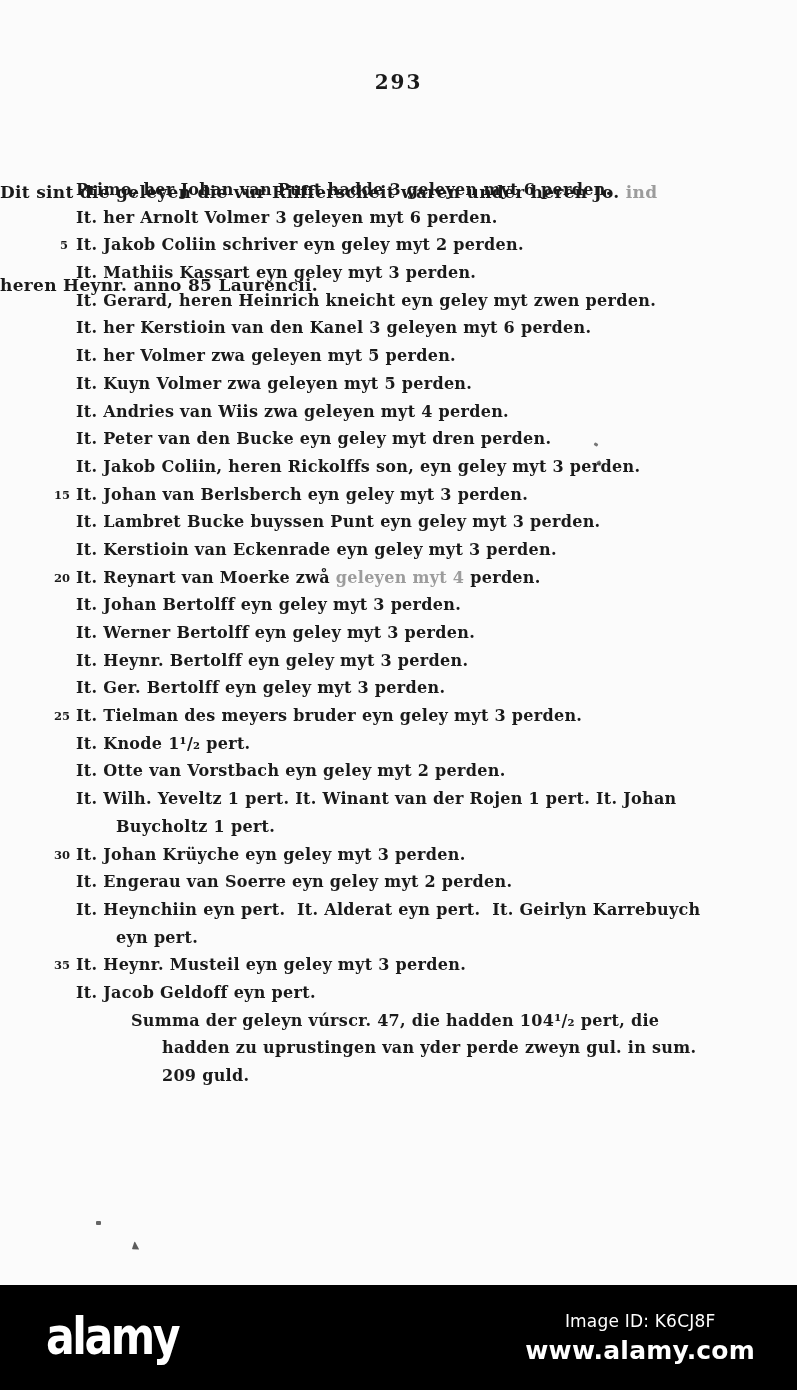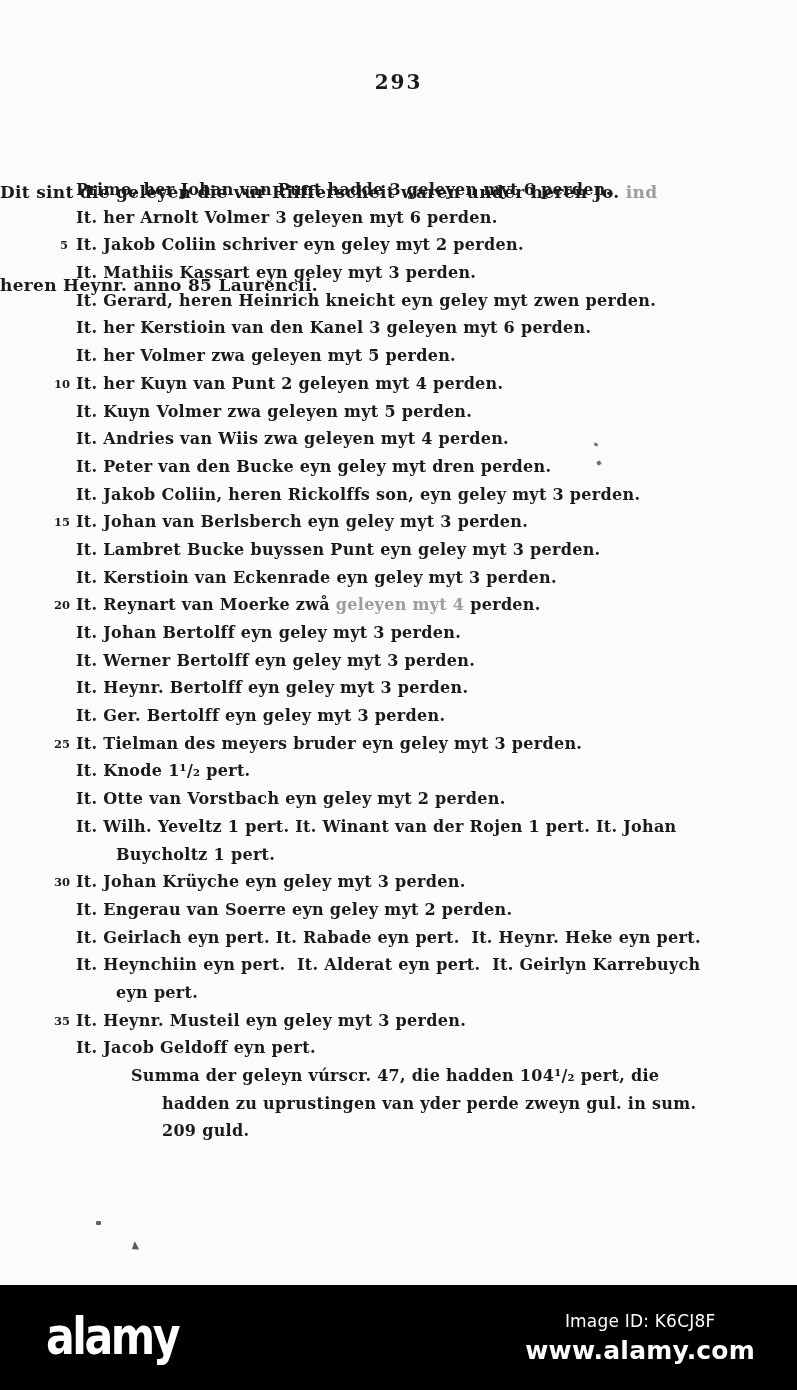--- a/index.html
+++ b/index.html
@@ -70,41 +70,39 @@
     </div>
 
     <div class="textbody" id="lines">
         <div class="row"><span>Primo, her Johan van Punt hadde 3 geleyen myt 6 perden.</span></div>
         <div class="row"><span>It. her Arnolt Volmer 3 geleyen myt 6 perden.</span></div>
         <div class="row"><span class="num">5</span><span>It. Jakob Coliin schriver eyn geley myt 2 perden.</span></div>
         <div class="row"><span>It. Mathiis Kassart eyn geley myt 3 perden.</span></div>
         <div class="row"><span>It. Gerard, heren Heinrich kneicht eyn geley myt zwen perden.</span></div>
         <div class="row"><span>It. her Kerstioin van den Kanel 3 geleyen myt 6 perden.</span></div>
         <div class="row"><span>It. her Volmer zwa geleyen myt 5 perden.</span></div>
-        <div class="row"><span class="num">10</span><span>It. her Kuyn van Punt 2 geleyen myt 4 perden.</span></div>
         <div class="row"><span>It. Kuyn Volmer zwa geleyen myt 5 perden.</span></div>
         <div class="row"><span>It. Andries van Wiis zwa geleyen myt 4 perden.</span></div>
         <div class="row"><span>It. Peter van den Bucke eyn geley myt dren perden.</span></div>
         <div class="row"><span>It. Jakob Coliin, heren Rickolffs son, eyn geley myt 3 perden.</span></div>
         <div class="row"><span class="num">15</span><span>It. Johan van Berlsberch eyn geley myt 3 perden.</span></div>
         <div class="row"><span>It. Lambret Bucke buyssen Punt eyn geley myt 3 perden.</span></div>
         <div class="row"><span>It. Kerstioin van Eckenrade eyn geley myt 3 perden.</span></div>
         <div class="row"><span class="num">20</span><span>It. Reynart van Moerke zwå </span><span class="faded">geleyen myt 4</span><span> perden.</span></div>
         <div class="row"><span>It. Johan Bertolff eyn geley myt 3 perden.</span></div>
         <div class="row"><span>It. Werner Bertolff eyn geley myt 3 perden.</span></div>
         <div class="row"><span>It. Heynr. Bertolff eyn geley myt 3 perden.</span></div>
         <div class="row"><span>It. Ger. Bertolff eyn geley myt 3 perden.</span></div>
         <div class="row"><span class="num">25</span><span>It. Tielman des meyers bruder eyn geley myt 3 perden.</span></div>
         <div class="row"><span>It. Knode 1¹/₂ pert.</span></div>
         <div class="row"><span>It. Otte van Vorstbach eyn geley myt 2 perden.</span></div>
         <div class="row"><span>It. Wilh. Yeveltz 1 pert. It. Winant van der Rojen 1 pert. It. Johan</span></div>
         <div class="row ind1"><span>Buycholtz 1 pert.</span></div>
         <div class="row"><span class="num">30</span><span>It. Johan Krüyche eyn geley myt 3 perden.</span></div>
         <div class="row"><span>It. Engerau van Soerre eyn geley myt 2 perden.</span></div>
-        <div class="row"><span>It. Geirlach eyn pert. It. Rabade eyn pert.  It. Heynr. Heke eyn pert.</span></div>
         <div class="row"><span>It. Heynchiin eyn pert.  It. Alderat eyn pert.  It. Geirlyn Karrebuych</span></div>
         <div class="row ind1"><span>eyn pert.</span></div>
         <div class="row"><span class="num">35</span><span>It. Heynr. Musteil eyn geley myt 3 perden.</span></div>
         <div class="row"><span>It. Jacob Geldoff eyn pert.</span></div>
         <div class="row ind2"><span>Summa der geleyn vúrscr. 47, die hadden 104¹/₂ pert, die</span></div>
         <div class="row ind3"><span>hadden zu uprustingen van yder perde zweyn gul. in sum.</span></div>
         <div class="row ind3"><span>209 guld.</span></div>
       </div>
 
     <div class="speck sp1"></div>

